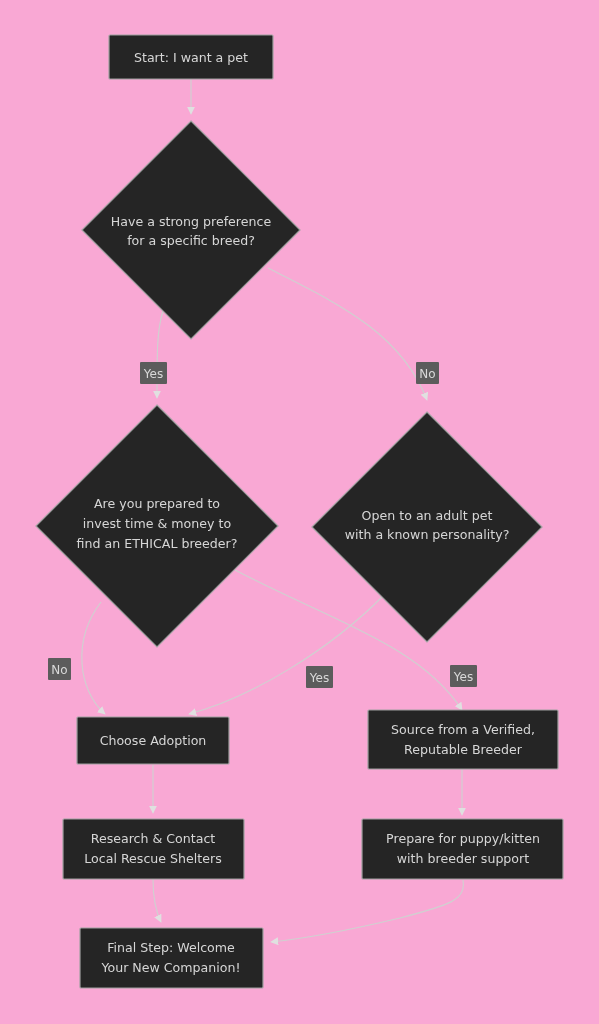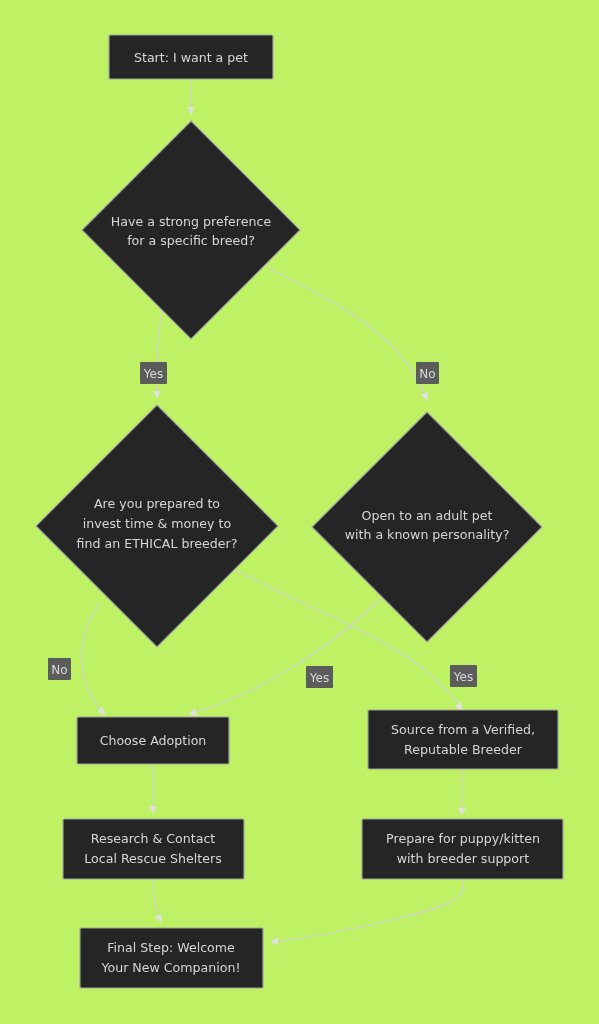--- a/index.html
+++ b/index.html
@@ -10,21 +10,21 @@
   body {
     width: 599px;
     height: 1024px;
     overflow: hidden;
     font-family: "DejaVu Sans", sans-serif;
   }
   #flow-root {
     position: relative;
     width: 599px;
     height: 1024px;
-    background: #bef264;
+    background: #f9a8d4;
   }
   svg#flow-svg {
     position: absolute;
     left: 0;
     top: 0;
     width: 599px;
     height: 1024px;
     display: block;
   }
   .node-shape {

